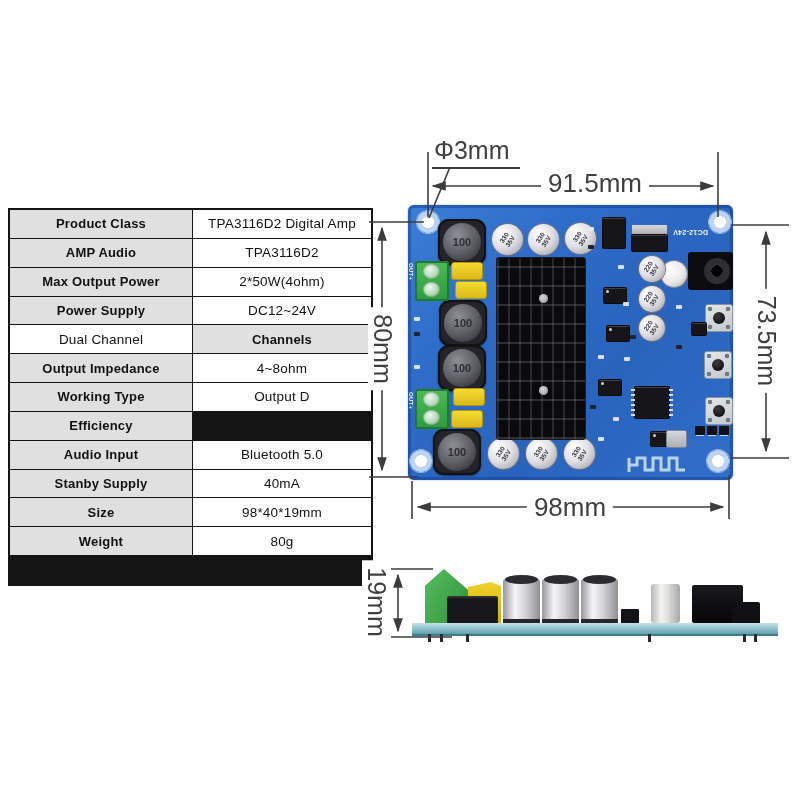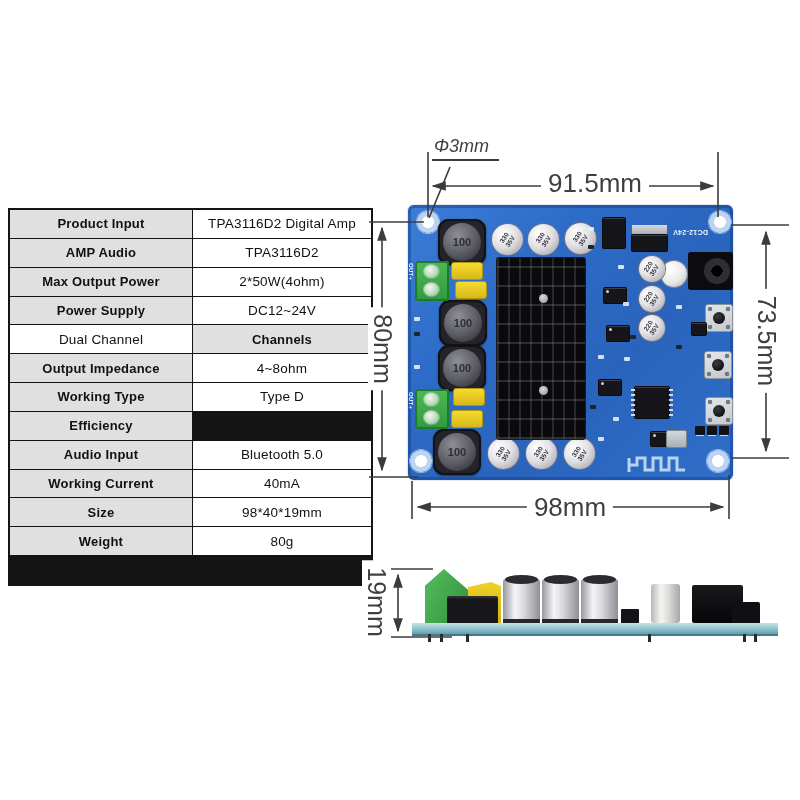--- a/index.html
+++ b/index.html
@@ -86,29 +86,29 @@
   #sv-wcap{left:249px;top:29px;width:29px;height:39px;border-radius:3px;
     background:linear-gradient(90deg,#b8b8b6,#f4f4f2 35%,#dcdcda 60%,#a8a8a6);}
   #sv-jack{left:290px;top:30px;width:51px;height:38px;background:linear-gradient(180deg,#1a1a1e,#060608);border-radius:2px;}
   #sv-lump{left:330px;top:47px;width:28px;height:23px;background:#101014;border-radius:2px;}
   #sv-blk{left:219px;top:54px;width:18px;height:15px;background:#141418;border-radius:1px;}
 
   
   .dim-label{position:absolute;font-size:26px;color:#3f3f3f;background:#fff;padding:0 7px;white-space:nowrap;}
   .dim-label-h{transform:translateX(-50%);}
   .dim-label-v{writing-mode:vertical-rl;transform:translateY(-50%);padding:7px 0;font-size:25px;}
-  #dim-hole-label{font-size:18px;border-bottom:2px solid #3c3c3c;padding:0 10px 2px 2px;font-style:italic;}
+  #dim-hole-label{font-size:25px;border-bottom:2px solid #3c3c3c;padding:0 10px 2px 2px;}
   #dim-svg{position:absolute;left:0;top:0;pointer-events:none;}
 </style>
 </head>
 <body>
 
 <div id="spec-table">
   <div class="trow">
-      <div class="tcell tlabel">Product Input</div>
+      <div class="tcell tlabel">Product Class</div>
       <div class="tcell">TPA3116D2 Digital Amp</div>
     </div>
   <div class="trow">
       <div class="tcell tlabel">AMP Audio</div>
       <div class="tcell">TPA3116D2</div>
     </div>
   <div class="trow">
       <div class="tcell tlabel">Max Output Power</div>
       <div class="tcell">2*50W(4ohm)</div>
     </div>
@@ -119,31 +119,31 @@
   <div class="trow">
       <div class="tcell">Dual Channel</div>
       <div class="tcell tlabel">Channels</div>
     </div>
   <div class="trow">
       <div class="tcell tlabel">Output Impedance</div>
       <div class="tcell">4~8ohm</div>
     </div>
   <div class="trow">
       <div class="tcell tlabel">Working Type</div>
-      <div class="tcell">Type D</div>
+      <div class="tcell">Output D</div>
     </div>
   <div class="trow">
       <div class="tcell tlabel">Efficiency</div>
     </div>
   <div class="trow">
       <div class="tcell tlabel">Audio Input</div>
       <div class="tcell">Bluetooth 5.0</div>
     </div>
   <div class="trow">
-      <div class="tcell tlabel">Working Current</div>
+      <div class="tcell tlabel">Stanby Supply</div>
       <div class="tcell">40mA</div>
     </div>
   <div class="trow">
       <div class="tcell tlabel">Size</div>
       <div class="tcell">98*40*19mm</div>
     </div>
   <div class="trow">
       <div class="tcell tlabel">Weight</div>
       <div class="tcell">80g</div>
     </div>

